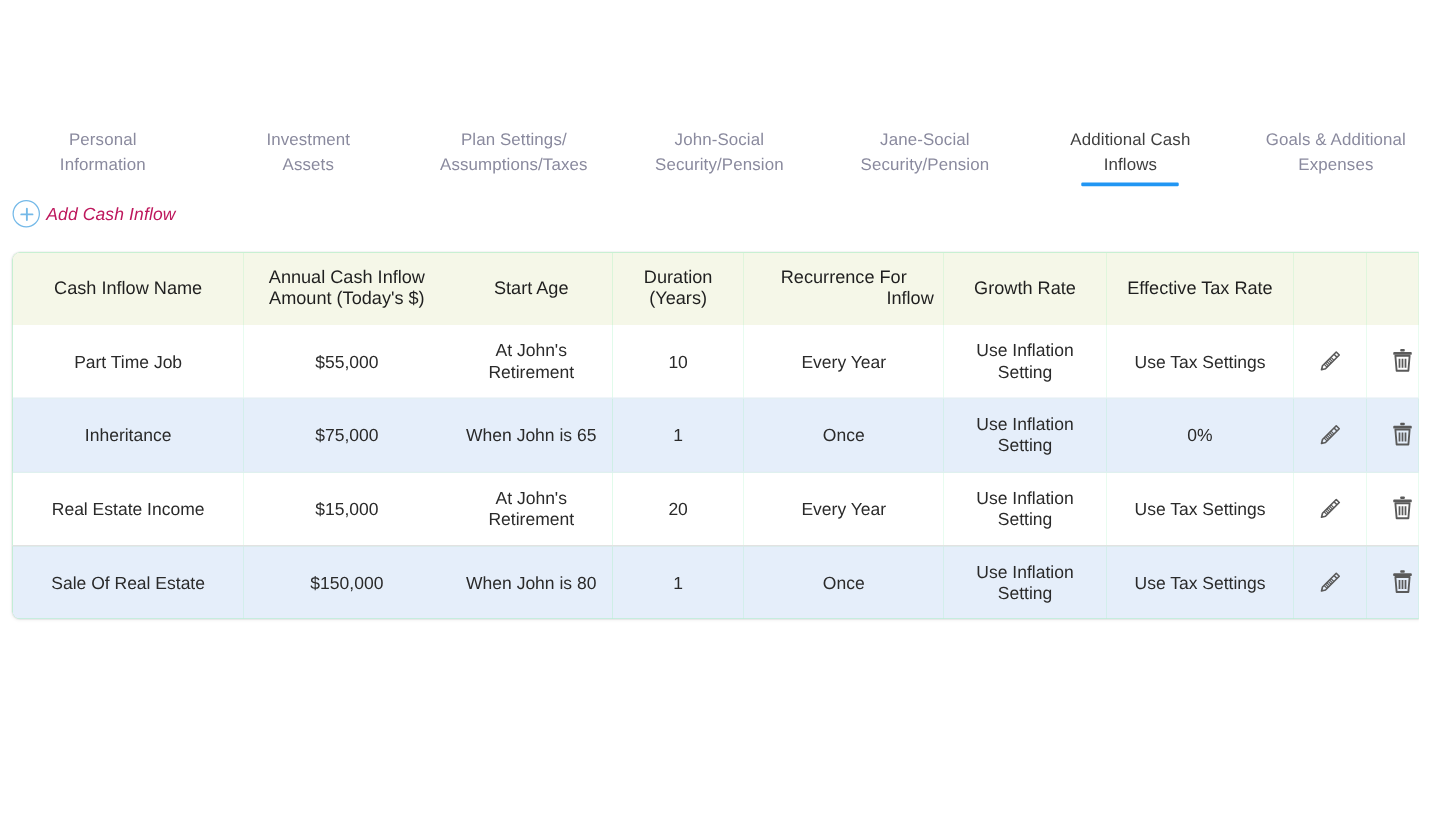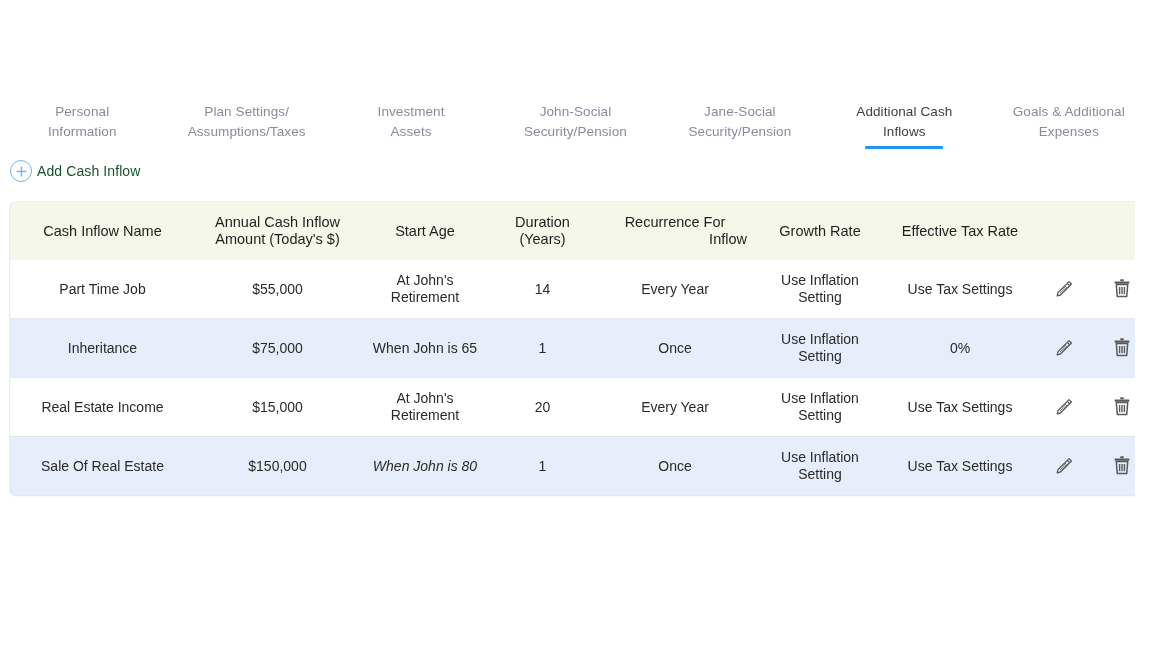--- a/index.html
+++ b/index.html
@@ -74,22 +74,23 @@
     border-radius: 50%;
     border: 1.4px solid #74b9e8;
     display: flex;
     align-items: center;
     justify-content: center;
     margin-right: 5px;
   }
   .plus-icon svg { display: block; }
   .add-label {
     font-size: 14px;
-    color: #14532d;
+    color: #be185d;
     letter-spacing: 0.1px;
+    font-style: italic;
   }
 
   
   .table-wrap {
     position: absolute;
     top: 202px;
     left: 10px;
     width: 1131px;
     background: #86efac;
     border-radius: 6px;
@@ -164,26 +165,26 @@
 <body>
 
 <div class="page">
 
   <div class="tabs">
       <div class="tab">
         <span class="tab-line">Personal</span>
         <span class="tab-line">Information</span>
       </div>
       <div class="tab">
+        <span class="tab-line">Investment</span>
+        <span class="tab-line">Assets</span>
+      </div>
+      <div class="tab">
         <span class="tab-line">Plan Settings/</span>
         <span class="tab-line">Assumptions/Taxes</span>
-      </div>
-      <div class="tab">
-        <span class="tab-line">Investment</span>
-        <span class="tab-line">Assets</span>
       </div>
       <div class="tab">
         <span class="tab-line">John-Social</span>
         <span class="tab-line">Security/Pension</span>
       </div>
       <div class="tab">
         <span class="tab-line">Jane-Social</span>
         <span class="tab-line">Security/Pension</span>
       </div>
       <div class="tab active">
@@ -251,21 +252,21 @@
         </tr>
       </thead>
       <tbody id="tbody">
           <tr class="odd">
             <td class="c-name">Part Time Job</td>
             <td class="c-amount">$55,000</td>
             <td>
               <span style="display: block;">At John's</span>
               <span style="display: block;">Retirement</span>
             </td>
-            <td class="c-duration">14</td>
+            <td class="c-duration">10</td>
             <td>Every Year</td>
             <td>
               <span style="display: block;">Use Inflation</span>
               <span style="display: block;">Setting</span>
             </td>
             <td>Use Tax Settings</td>
             <td><span class="icon-btn">
                 <svg width="20" height="20" viewBox="0 0 20 20" aria-hidden="true">
                   <path d="M15.0 2.6 L17.4 5.0 L6.4 16.0 L3.2 16.8 L4.0 13.6 Z" fill="none" stroke="#5a5a5a" stroke-width="1.3" stroke-linejoin="round"></path>
                   <line x1="13.2" y1="4.4" x2="15.6" y2="6.8" stroke="#5a5a5a" stroke-width="1.3"></line>
@@ -361,21 +362,21 @@
                   <line x1="7.6" y1="9.0" x2="7.6" y2="16.2" stroke="#5a5a5a" stroke-width="1.4"></line>
                   <line x1="10.0" y1="9.0" x2="10.0" y2="16.2" stroke="#5a5a5a" stroke-width="1.4"></line>
                   <line x1="12.4" y1="9.0" x2="12.4" y2="16.2" stroke="#5a5a5a" stroke-width="1.4"></line>
                 </svg>
               </span></td>
           </tr>
           <tr class="even">
             <td class="c-name">Sale Of Real Estate</td>
             <td class="c-amount">$150,000</td>
             <td>
-              <span style="display: block; font-style: italic;">When John is 80</span>
+              <span style="display: block;">When John is 80</span>
             </td>
             <td class="c-duration">1</td>
             <td>Once</td>
             <td>
               <span style="display: block;">Use Inflation</span>
               <span style="display: block;">Setting</span>
             </td>
             <td>Use Tax Settings</td>
             <td><span class="icon-btn">
                 <svg width="20" height="20" viewBox="0 0 20 20" aria-hidden="true">

